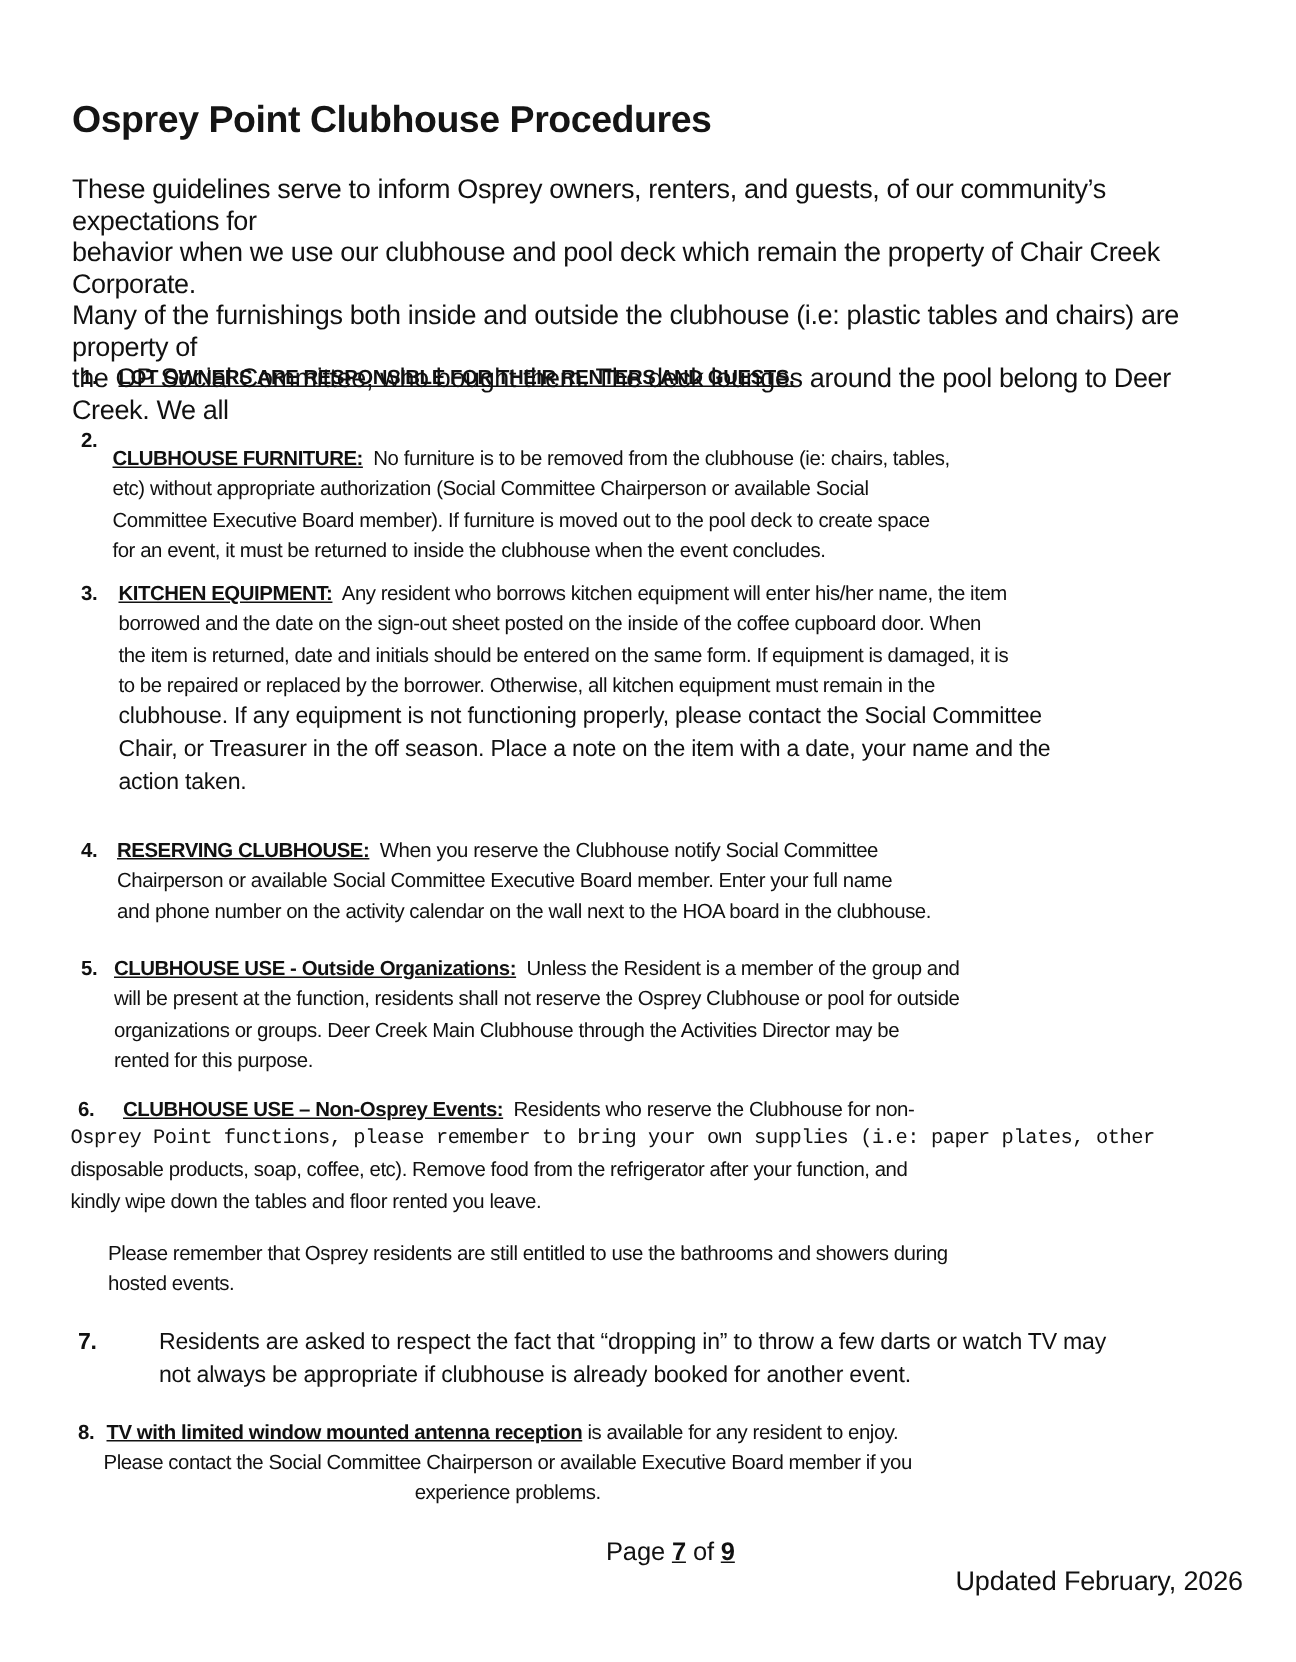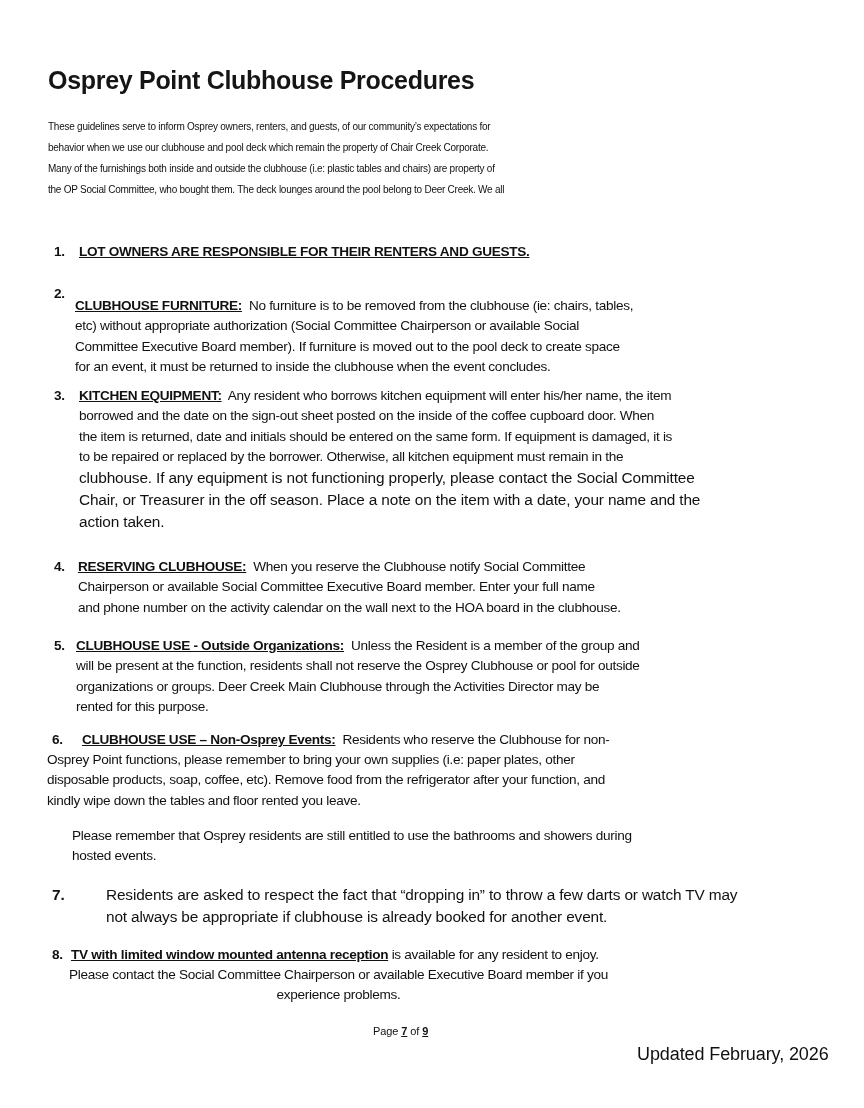--- a/index.html
+++ b/index.html
@@ -8,30 +8,30 @@
       font-family: "Liberation Sans", "DejaVu Sans", sans-serif;
       color: #111111;
     }
     .page { position: absolute; left: 0; top: 0; width: 864px; height: 904px; }
     .title {
       position: absolute; left: 48px; top: 66px;
       font-size: 25px; font-weight: bold; letter-spacing: -0.3px; color: #151515;
     }
     .intro {
       position: absolute; left: 48px; top: 116px; width: 770px;
-      font-size: 10px; line-height: 21px; letter-spacing: -0.25px;
+      font-size: 18px; line-height: 21px; letter-spacing: -0.25px;
     }
     .item { position: absolute; font-size: 13.6px; line-height: 20.3px; letter-spacing: -0.3px; }
     .item .num { position: absolute; font-weight: bold; }
     .item .body { position: absolute; }
     .item .body div { white-space: nowrap; }
     .b { font-weight: bold; text-decoration: underline; }
     .big { font-size: 15.4px; line-height: 22px; letter-spacing: -0.15px; }
     .footer-page {
-      position: absolute; left: 373px; top: 1025px; font-size: 11px; letter-spacing: -0.1px;
+      position: absolute; left: 404px; top: 1025px; font-size: 17px; letter-spacing: -0.1px;
     }
     .footer-updated {
       position: absolute; left: 637px; top: 1044px; font-size: 18px; letter-spacing: -0.1px;
     }
   </style>
 </head>
 <body>
 
 <div class="page">
 
@@ -92,21 +92,21 @@
       <div>rented for this purpose.</div>
     </div>
   </div>
 
   <div class="item" style="left:52px; top:730px;">
     <span class="num" style="left:0; top:0;">6.</span>
     <div class="body" style="left:30px; top:0;">
       <div><span class="b">CLUBHOUSE USE – Non-Osprey Events:</span><span style="white-space:pre">  Residents who reserve the Clubhouse for non-</span></div>
     </div>
     <div class="body" style="left:-5px; top:20px;">
-      <div style="padding-left:0;">Osprey Point functions, please remember to bring your own supplies (i.e: paper plates, other</div>
+      <div style="padding-left:0;font-family:Liberation Mono, monospace;">Osprey Point functions, please remember to bring your own supplies (i.e: paper plates, other</div>
       <div>disposable products, soap, coffee, etc). Remove food from the refrigerator after your function, and</div>
       <div>kindly wipe down the tables and floor rented you leave.</div>
     </div>
   </div>
   <div class="item" style="left:72px; top:826px;">
     <div class="body" style="left:0; top:0;">
       <div>Please remember that Osprey residents are still entitled to use the bathrooms and showers during</div>
       <div>hosted events.</div>
     </div>
   </div>

